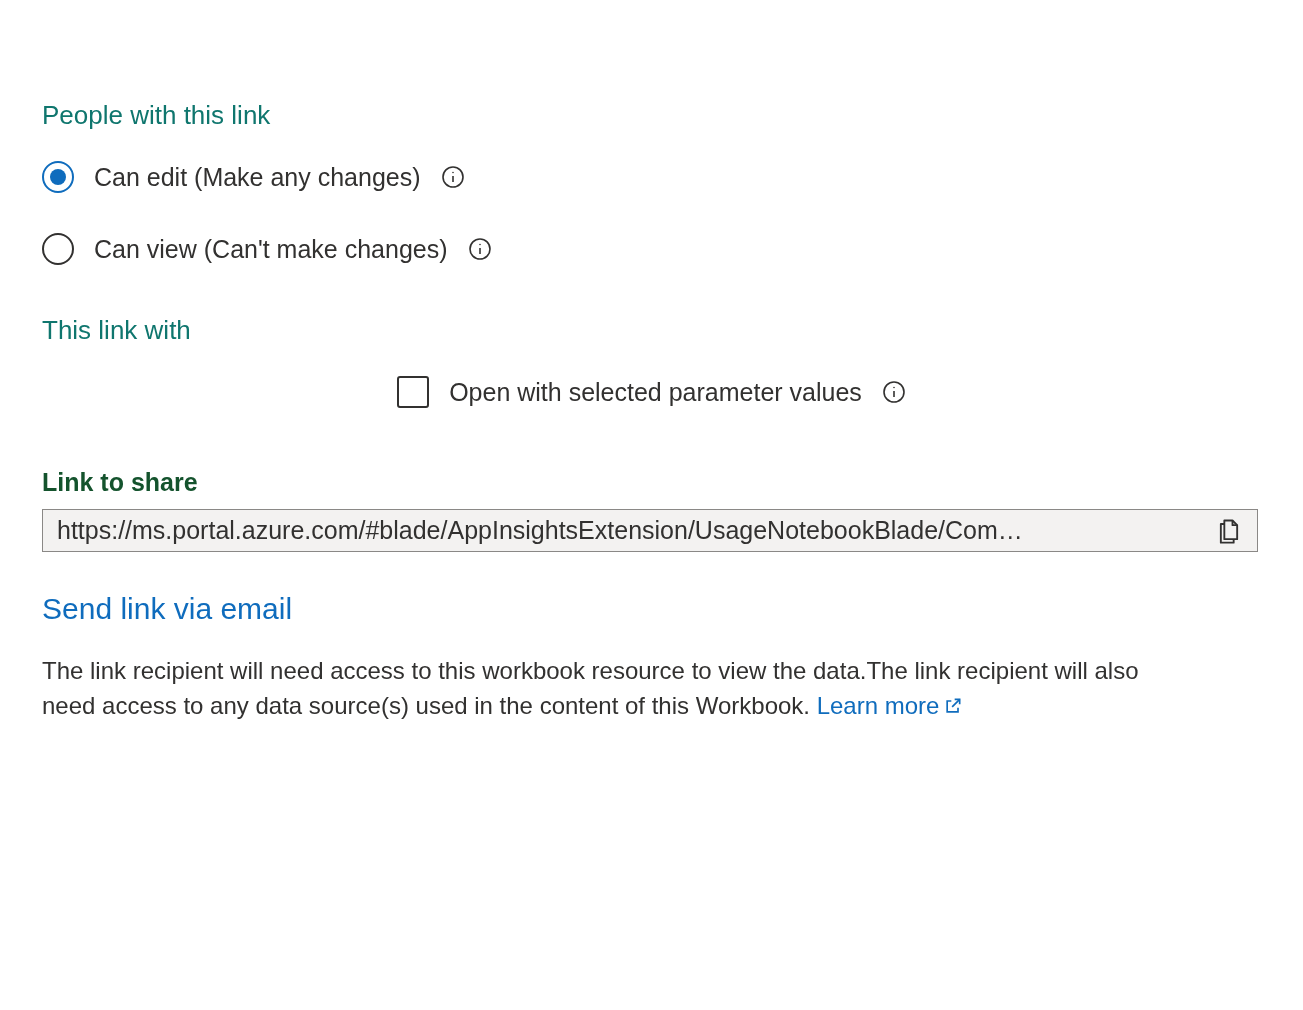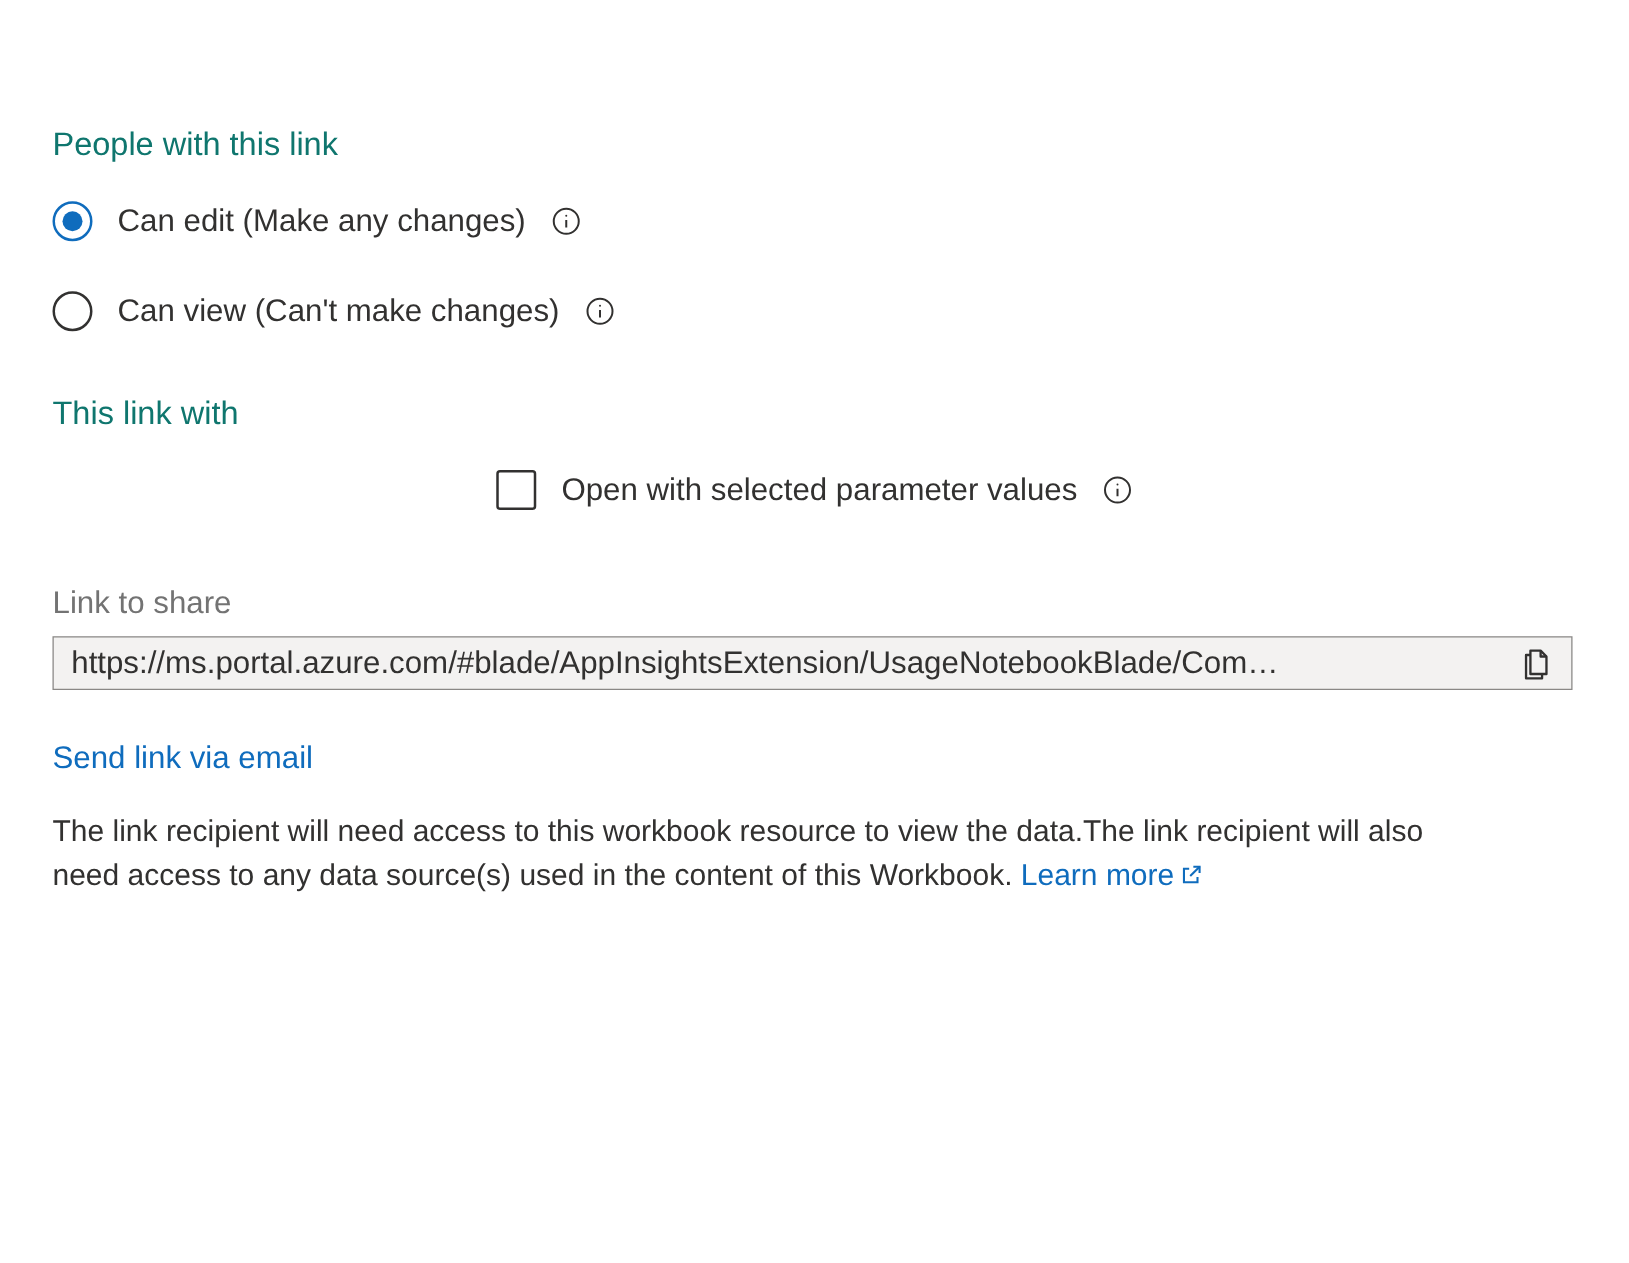--- a/index.html
+++ b/index.html
@@ -83,23 +83,23 @@
       border-radius: 3px;
       flex-shrink: 0;
       cursor: pointer;
     }
     .checkbox-label {
       font-size: 25px;
       color: #323130;
     }
     .field-label {
       font-size: 25px;
-      color: #737373;
+      color: #14532d;
       margin-bottom: 12px;
-      font-weight: 400;
+      font-weight: 700;
     }
     .link-input-wrap {
       display: flex;
       align-items: center;
       gap: 12px;
       border: 1px solid #8a8886;
       background: #f3f2f1;
       padding: 6px 14px;
       width: 1216px;
       margin-bottom: 40px;
@@ -124,21 +124,21 @@
       display: inline-flex;
       align-items: center;
       justify-content: center;
     }
     .copy-icon svg {
       width: 28px;
       height: 28px;
     }
     .email-link {
       color: #0f6cbd;
-      font-size: 25px;
+      font-size: 30px;
       text-decoration: none;
       cursor: pointer;
       display: inline-block;
       margin-bottom: 28px;
     }
     .description {
       font-size: 24px;
       color: #323130;
       line-height: 1.45;
       max-width: 1156px;

